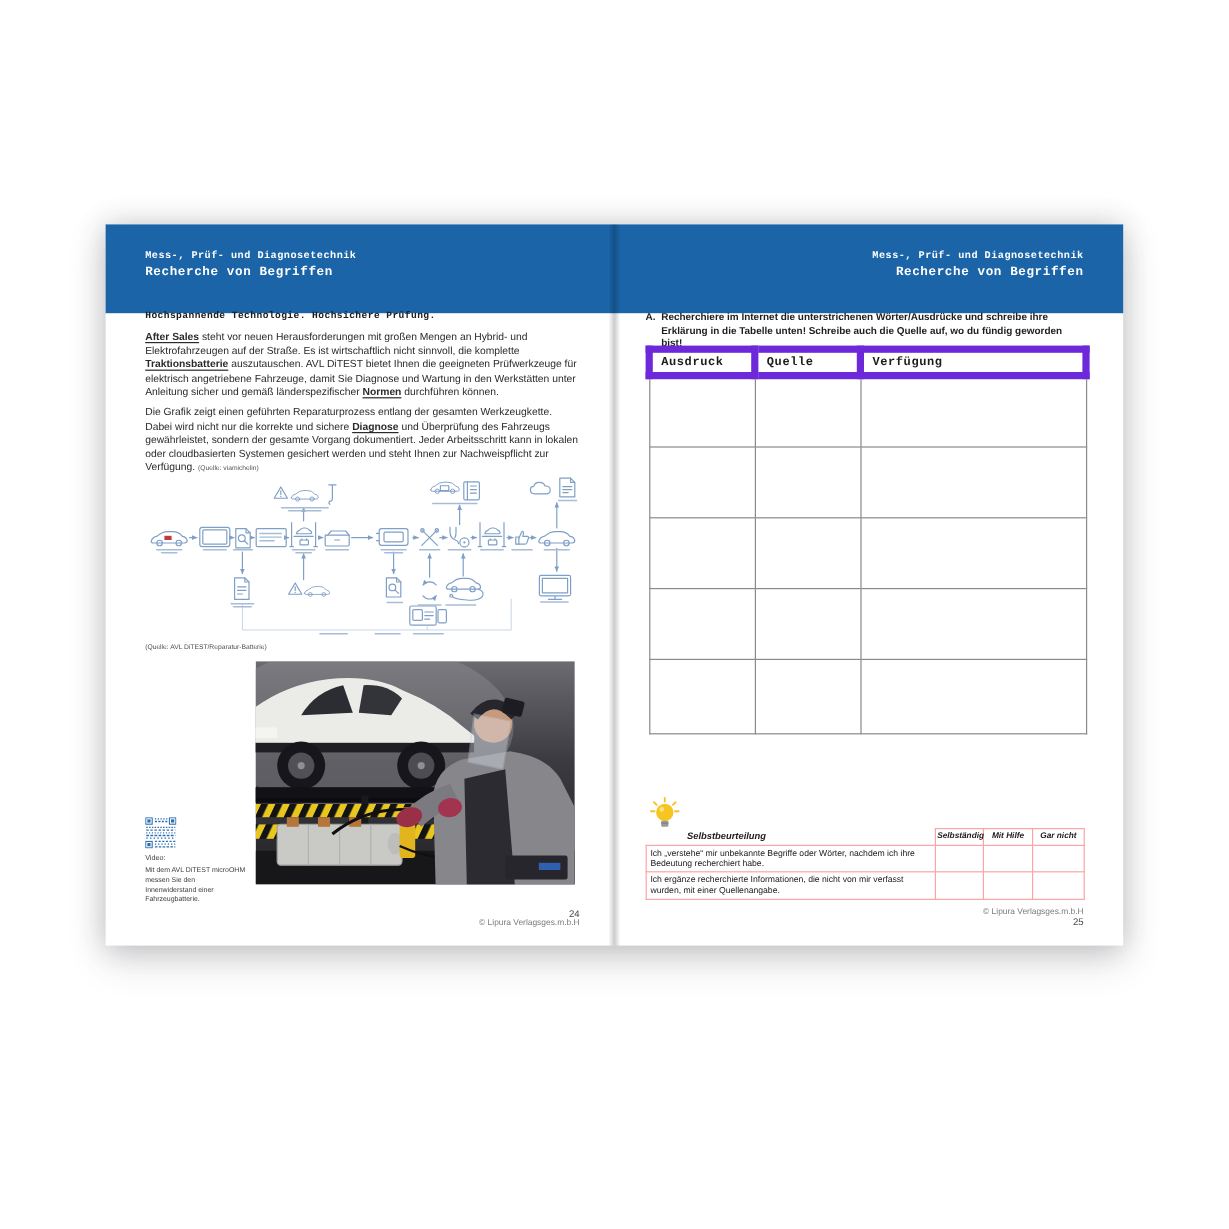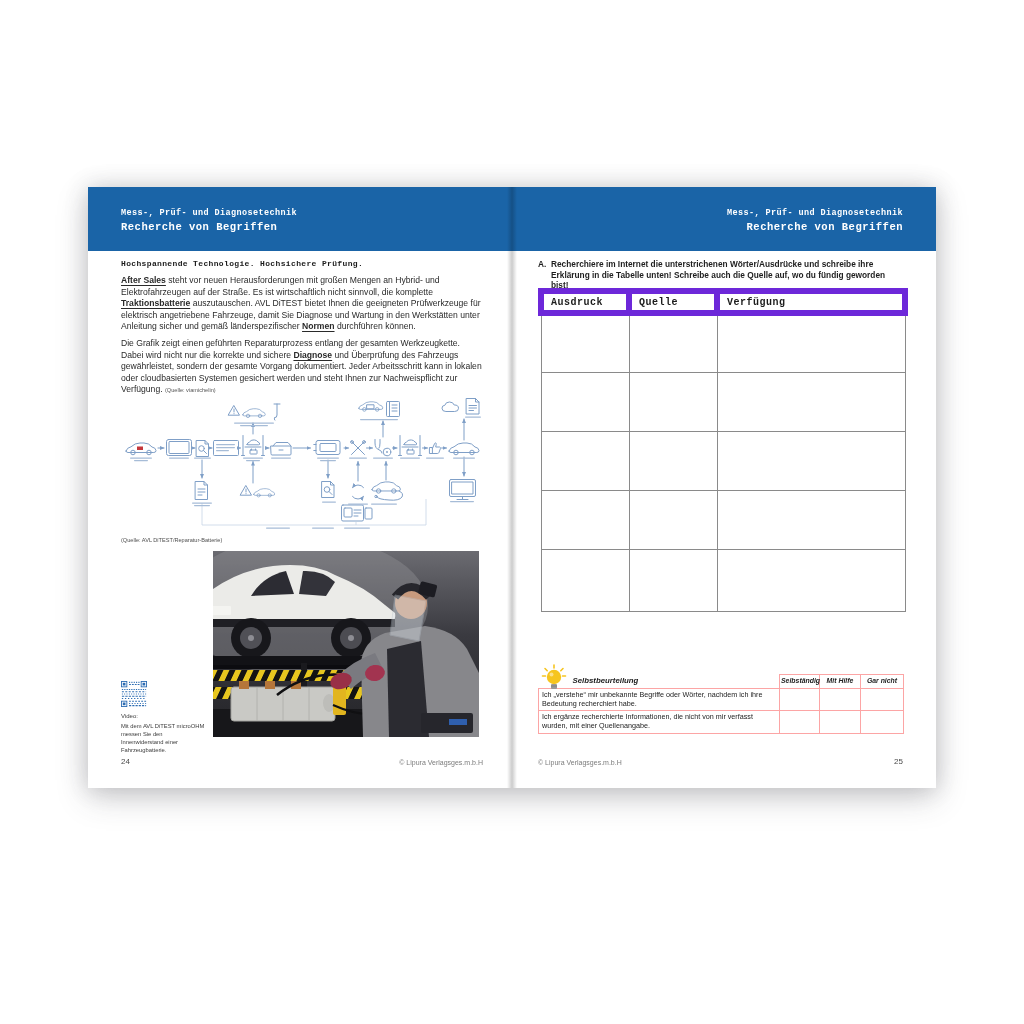--- a/index.html
+++ b/index.html
@@ -2,55 +2,55 @@
 <html><head>
 <meta charset="utf-8">
 <style>
   html,body{margin:0;padding:0;background:#ffffff;}
   .canvas{position:relative;width:1024px;height:1024px;background:#ffffff;overflow:hidden;
           font-family:"Liberation Sans",sans-serif;color:#232323;}
   .spread{position:absolute;left:88px;top:187px;width:848px;height:601px;background:#fff;
           box-shadow:0 0 22px rgba(60,60,70,.20), 0 10px 30px rgba(60,60,70,.22);}
   .spine{position:absolute;top:0;bottom:0;left:419px;width:10px;pointer-events:none;z-index:9;
          background:linear-gradient(to right,rgba(0,0,0,0),rgba(0,0,0,.20) 50%,rgba(0,0,0,0));}
-  .band{position:absolute;top:0;left:0;right:0;height:64px;background:#1a64a7;padding-left:24px;}
+  .band{position:absolute;top:0;left:0;right:0;height:74px;background:#1a64a7;padding-left:24px;}
   .mono{font-family:"Liberation Mono","DejaVu Sans Mono",monospace;}
   .hdr{position:absolute;color:#fff;}
   .hdr-left{left:33px;top:21px;text-align:left;}
   .hdr-right{right:33px;top:21px;text-align:right;}
   .kicker{font-size:8.5px;font-weight:bold;letter-spacing:.4px;}
   .htitle{font-size:10.5px;font-weight:bold;letter-spacing:.5px;margin-top:3px;}
   .abs{position:absolute;}
   .secheading{left:33px;top:72px;font-size:8px;font-weight:bold;letter-spacing:.35px;color:#1c1c1c;}
   .para{left:33px;width:362px;font-size:8.6px;line-height:11.6px;color:#2a2a2a;}
   .p1{top:88px;} .p2{top:151px;}
   .uword{font-weight:bold;text-decoration:underline;text-underline-offset:1.5px;margin-top:44px;}
   .srcnote{font-size:5.6px;color:#555;}
   .diagram{left:28px;top:206px;width:392px;height:140px;}
   .figcap{left:33px;top:350px;font-size:5.6px;color:#4f4f4f;}
   .photo{left:125px;top:364px;width:266px;height:186px;}
   .qr{left:33px;top:494px;width:26px;height:26px;}
   .vlabel{left:33px;top:526px;font-size:6px;color:#3c3c3c;}
   .vtext{left:33px;top:535px;width:84px;font-size:5.8px;line-height:8px;color:#3c3c3c;}
-  .footer{display:flex;justify-content:space-between;align-items:flex-end;}
+  .footer{display:flex;justify-content:space-between;align-items:flex-end;flex-direction:column;}
   .footL{left:33px;right:453px;top:570px;}
   .footR{left:450px;right:33px;top:570px;}
   .pnum{font-size:8px;color:#4a4a4a;}
   .copy{font-size:7px;color:#7c7c7c;}
   .task{left:450px;top:72px;width:365px;display:flex;font-size:8.3px;font-weight:bold;line-height:10.5px;color:#1e1e1e;}
   .task .tlabel{width:13px;flex:0 0 13px;}
   table{border-collapse:collapse;}
   .wtable{left:450px;top:101px;}
   .wtable table{width:364px;table-layout:fixed;}
   .wtable th{border:6px solid #6d28d9;font-size:10px;font-weight:bold;letter-spacing:.5px;
              text-align:left;padding:2px 0 2px 7px;height:12px;color:#1c1c1c;}
   .wtable td{border:1px solid #8a8a8a;}
   .r60{height:59px;} .r63{height:62px;}
   .sa{left:450px;top:487px;}
-  .sa table{width:365px;table-layout:fixed;font-size:7.2px;line-height:8.8px;color:#222;}
+  .sa table{width:365px;table-layout:fixed;font-size:7.2px;line-height:8.8px;color:#222;margin-top:16px;}
   .sa th,.sa td{border:1px solid #fca5a5;padding:2px 3px;vertical-align:top;text-align:left;}
   .sa th{font-style:italic;font-weight:bold;font-size:6.9px;text-align:center;vertical-align:middle;padding:2px 1px;}
   .sa .titlecell{border:none;font-style:italic;font-weight:bold;font-size:7.8px;padding-left:34px;vertical-align:middle;color:#1c1c1c;}
   .bulb{left:453px;top:477px;width:26px;height:28px;z-index:5;}
 </style>
 </head>
 <body>
 
 <div class="canvas">
  <div class="spread">

